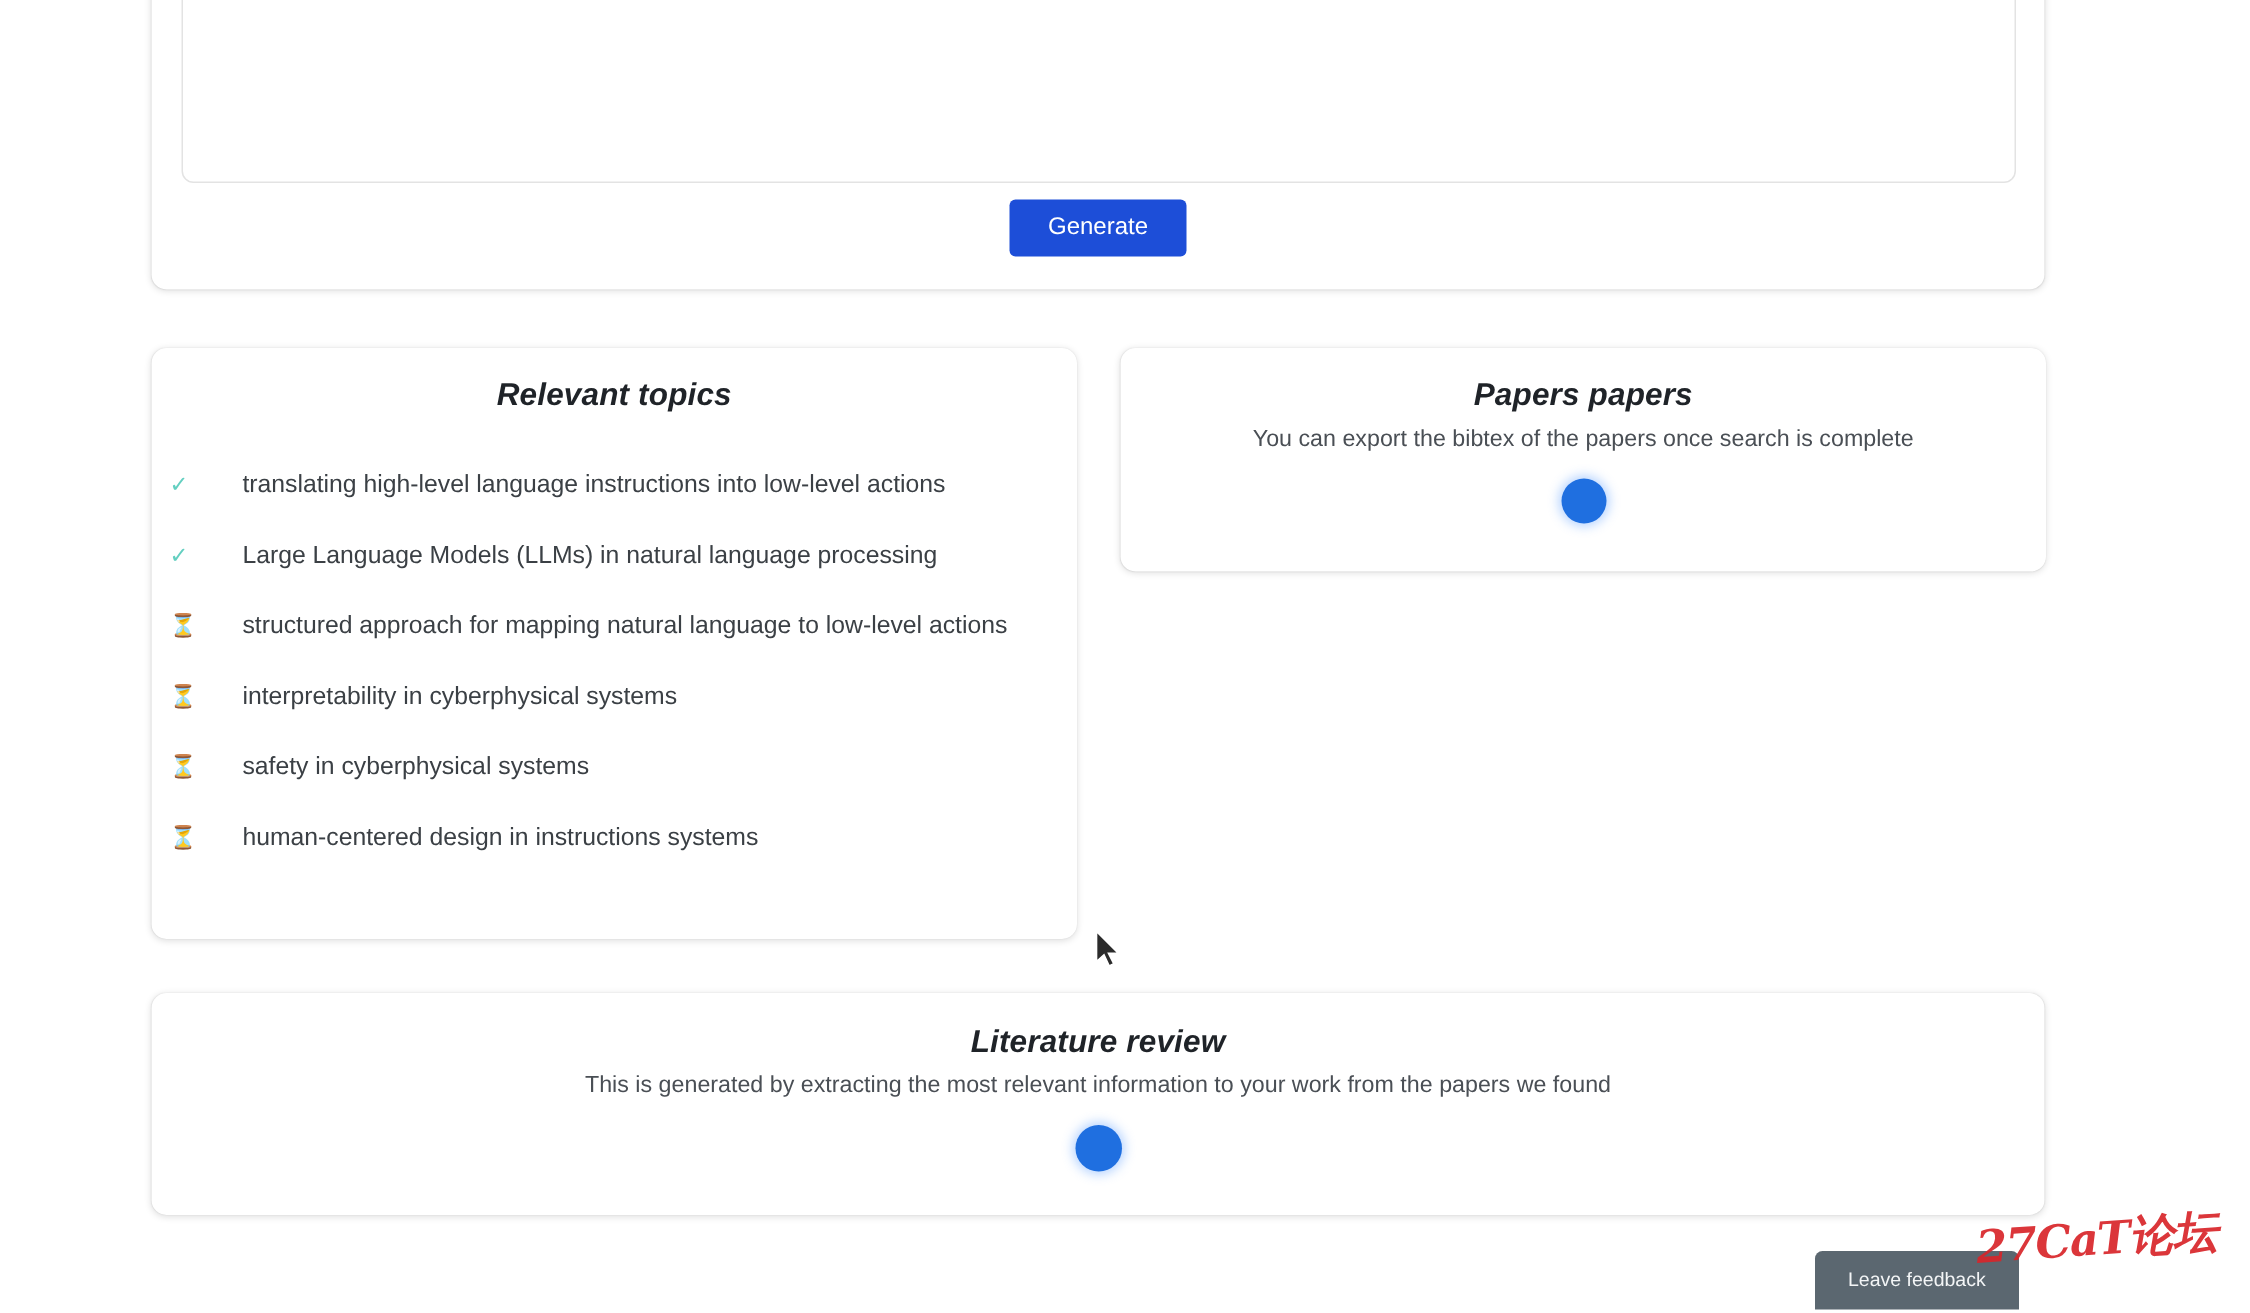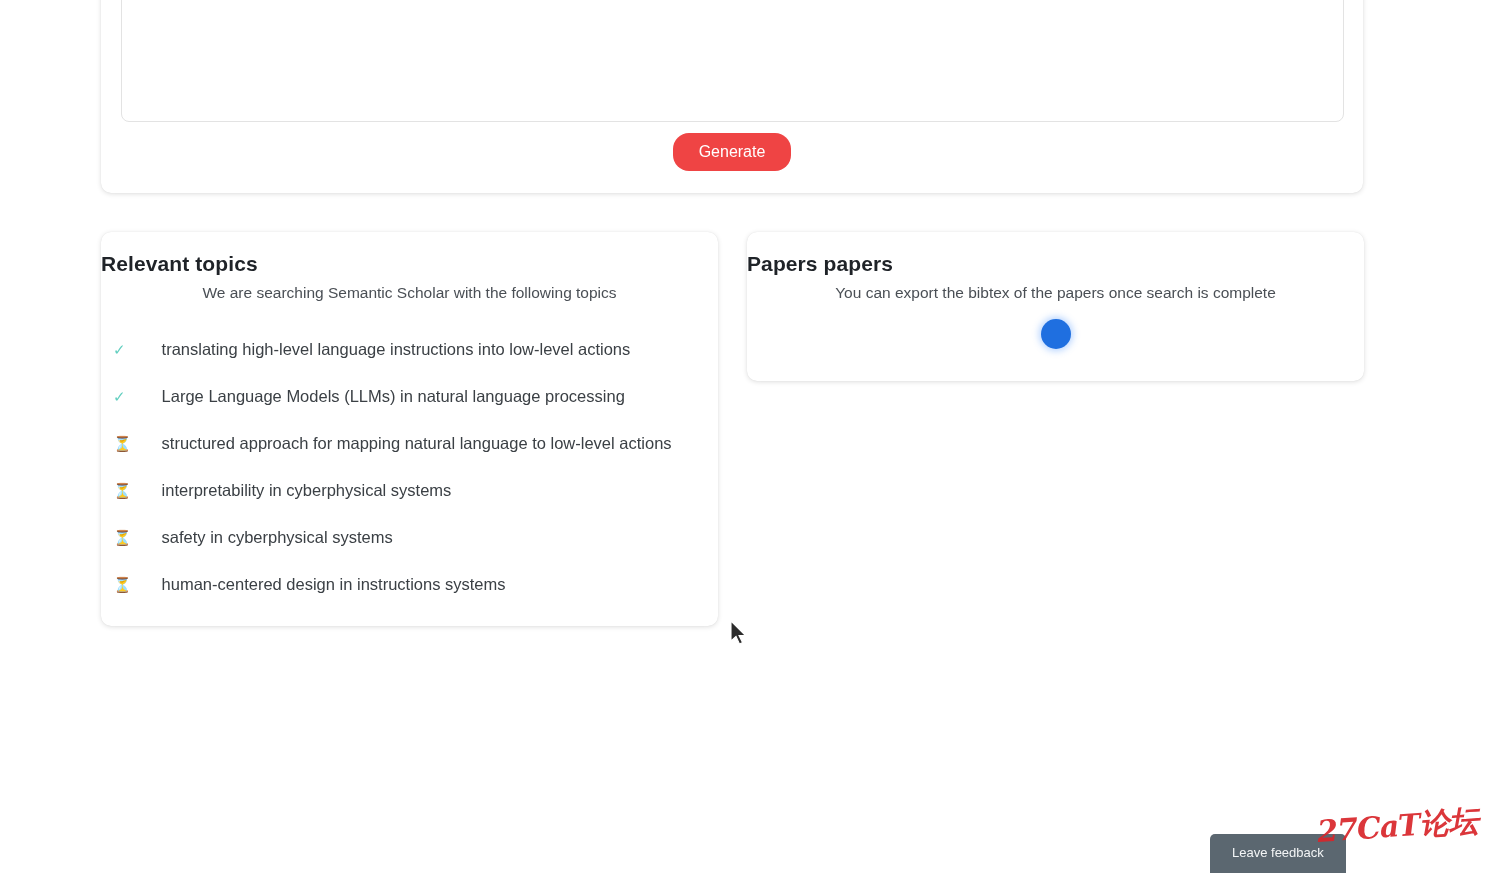--- a/index.html
+++ b/index.html
@@ -51,47 +51,49 @@
   .generate-row {
     position: absolute;
     left: 0;
     top: 253px;
     width: 1262px;
     display: flex;
     justify-content: center;
   }
 
   .generate-btn {
-    background: #ef4444;
+    background: #1d4ed8;
     color: #ffffff;
     border: none;
-    border-radius: 16px;
+    border-radius: 4px;
     font-size: 16px;
     font-family: "Liberation Sans", sans-serif;
     padding: 11px 26px;
     cursor: default;
     line-height: 1;
   }
 
   
   .card {
     background: #ffffff;
     border-radius: 10px;
     box-shadow: 0 1px 5px rgba(0,0,0,0.13), 0 0 1px rgba(0,0,0,0.10);
     box-sizing: border-box;
     position: absolute;
   }
 
   .card-title {
+    text-align: center;
     font-size: 21px;
     font-weight: bold;
     color: #1f2328;
     margin: 0;
     padding: 0;
     letter-spacing: 0.1px;
+    font-style: italic;
   }
 
   .card-subtitle {
     text-align: center;
     font-size: 15.5px;
     color: #4a4f55;
     margin: 0;
     padding: 0;
   }
 
@@ -234,39 +236,45 @@
     <div class="prompt-box">
       
     </div>
     <div class="generate-row">
       <button class="generate-btn">Generate</button>
     </div>
   </div>
 
   <div class="card" id="topics-card">
     <h2 class="card-title">Relevant topics</h2>
-    <p class="card-subtitle">We are searching Semantic Scholar with the following topics</p>
     <ul class="topic-list" id="topic-list">
         <li class="topic-item"><span class="topic-mark done">✓</span> <span class="topic-label">translating high-level language instructions into low-level actions</span></li>
         <li class="topic-item"><span class="topic-mark done">✓</span> <span class="topic-label">Large Language Models (LLMs) in natural language processing</span></li>
         <li class="topic-item"><span class="topic-mark pending">⏳</span> <span class="topic-label">structured approach for mapping natural language to low-level actions</span></li>
         <li class="topic-item"><span class="topic-mark pending">⏳</span> <span class="topic-label">interpretability in cyberphysical systems</span></li>
         <li class="topic-item"><span class="topic-mark pending">⏳</span> <span class="topic-label">safety in cyberphysical systems</span></li>
         <li class="topic-item"><span class="topic-mark pending">⏳</span> <span class="topic-label">human-centered design in instructions systems</span></li>
       </ul>
   </div>
 
   <div class="card" id="papers-card">
     <h2 class="card-title">Papers papers</h2>
     <p class="card-subtitle">You can export the bibtex of the papers once search is complete</p>
     <div class="spinner-wrap">
       <div class="spinner small"></div>
     </div>
   </div>
 
+  <div class="card" id="review-card">
+    <h2 class="card-title">Literature review</h2>
+    <p class="card-subtitle">This is generated by extracting the most relevant information to your work from the papers we found</p>
+    <div class="spinner-wrap">
+      <div class="spinner"></div>
+    </div>
+  </div>
 
   <button id="feedback-btn">Leave feedback</button>
 
   <div id="watermark">27CaT论坛</div>
 
   <svg id="mouse-cursor" viewBox="0 0 20 26">
     <path d="M2,1 L2,21 L7,16.5 L10.5,24 L13.5,22.5 L10,15.5 L16.5,15.5 Z" fill="#2b2b2b" stroke="#ffffff" stroke-width="1.1"></path>
   </svg>
 
 </div>

